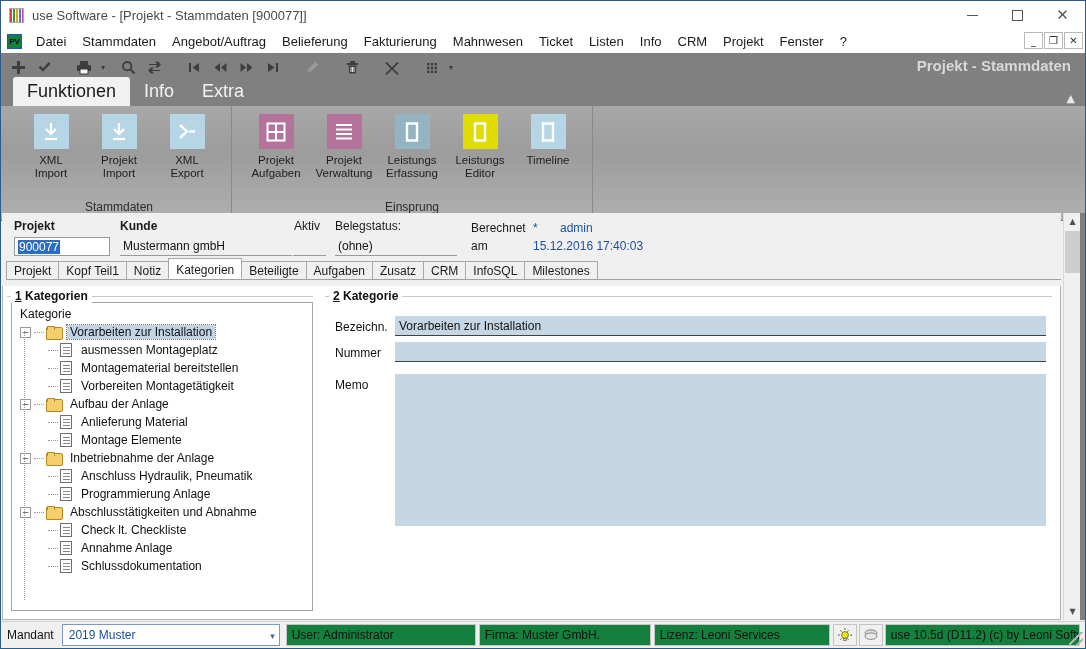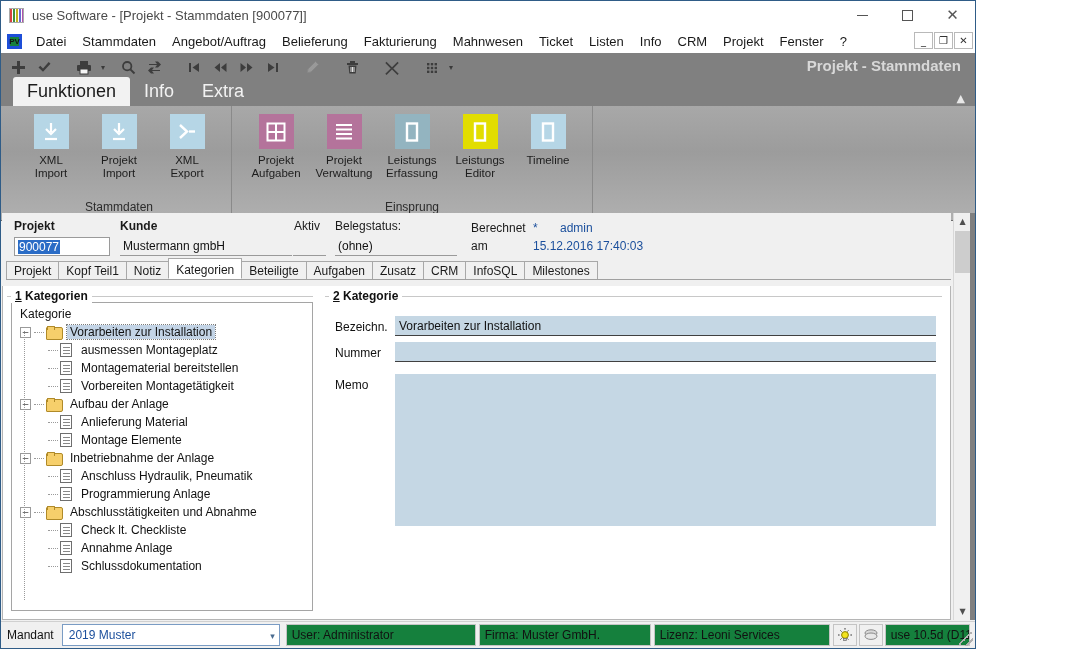--- a/index.html
+++ b/index.html
@@ -6,21 +6,21 @@
   html, body {
     margin: 0; padding: 0;
     width: 1086px; height: 649px;
     overflow: hidden;
     font-family: "Liberation Sans", sans-serif;
     font-size: 12px;
     background: #ffffff;
   }
   #app {
     position: relative;
-    width: 976px; height: 649px;
+    width: 1086px; height: 649px;
     border: 1px solid #2f5c87;
     background: #f0f0f0;
     overflow: hidden;
   }
 
   
   .titlebar {
     position: relative;
     height: 29px;
     background: #ffffff;
@@ -60,21 +60,21 @@
     position: relative;
     height: 23px;
     background: #ffffff;
     display: flex; align-items: center;
     padding-left: 6px;
     font-size: 13px;
   }
   .menu-icon {
     width: 15px; height: 15px;
     background: #15803d;
-    border: 3px solid #1d4ed8;
+    border: 1px solid #1d4ed8;
     color: #111; font-size: 8px; font-weight: bold;
     display: flex; align-items: center; justify-content: center;
     margin-right: 6px; flex: none;
     font-family: "Liberation Sans", sans-serif;
   }
   .menu-item {
     padding: 2px 8px;
     color: #1a1a1a;
     white-space: nowrap;
     cursor: default;

